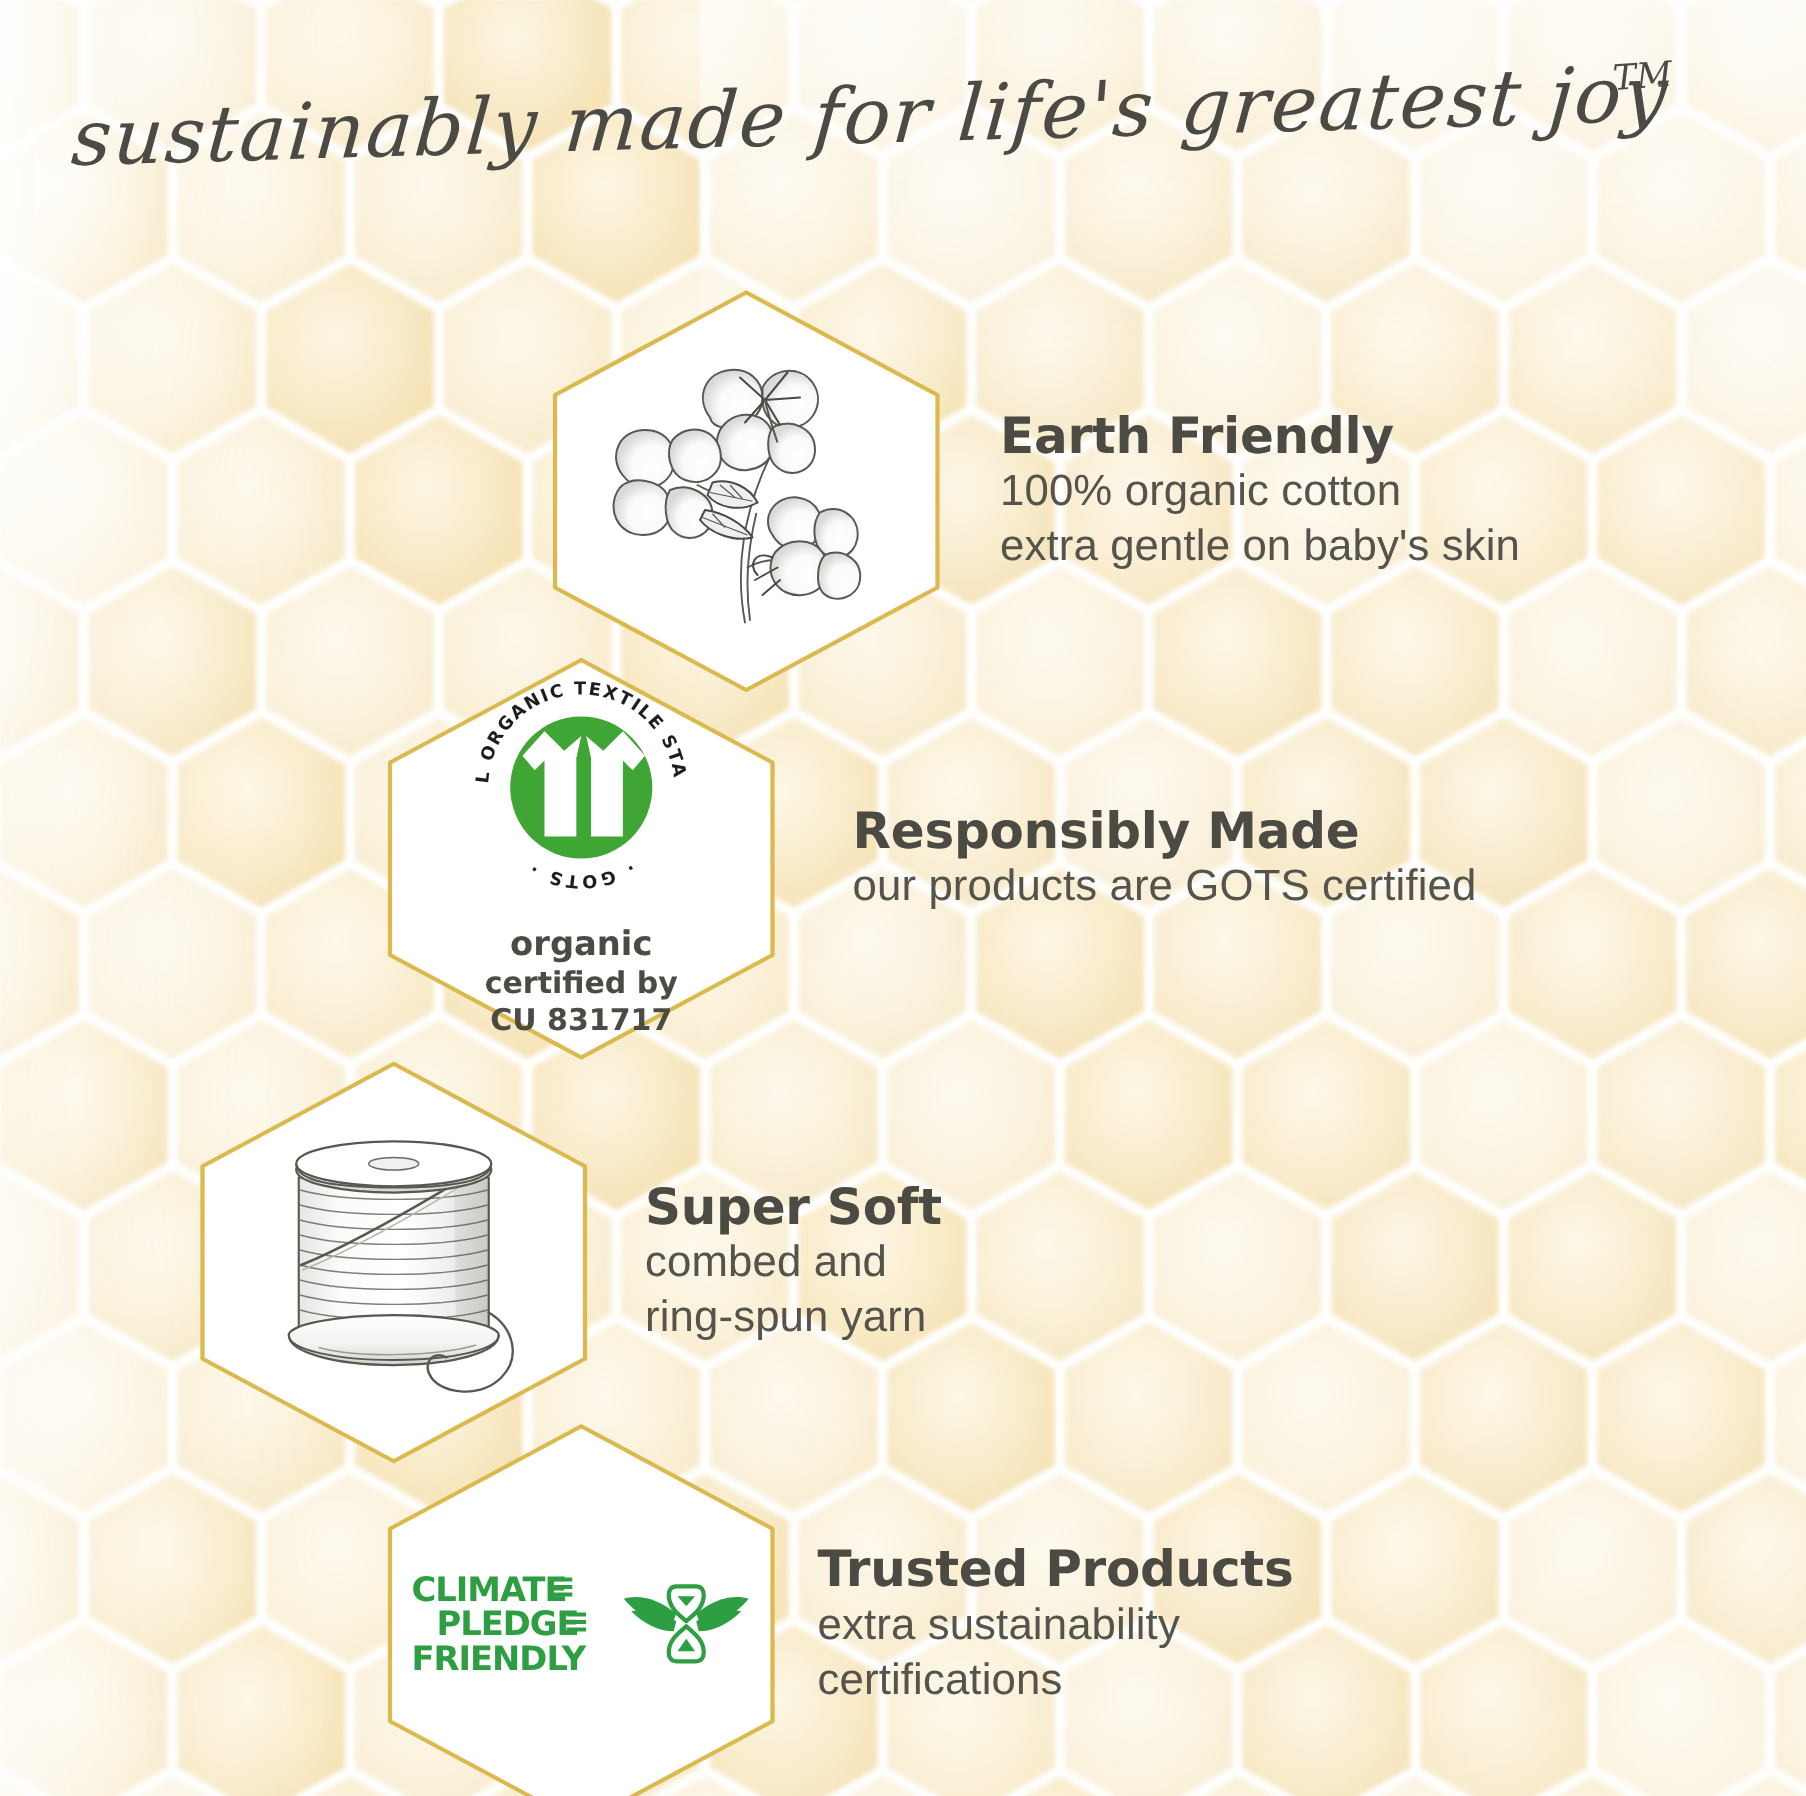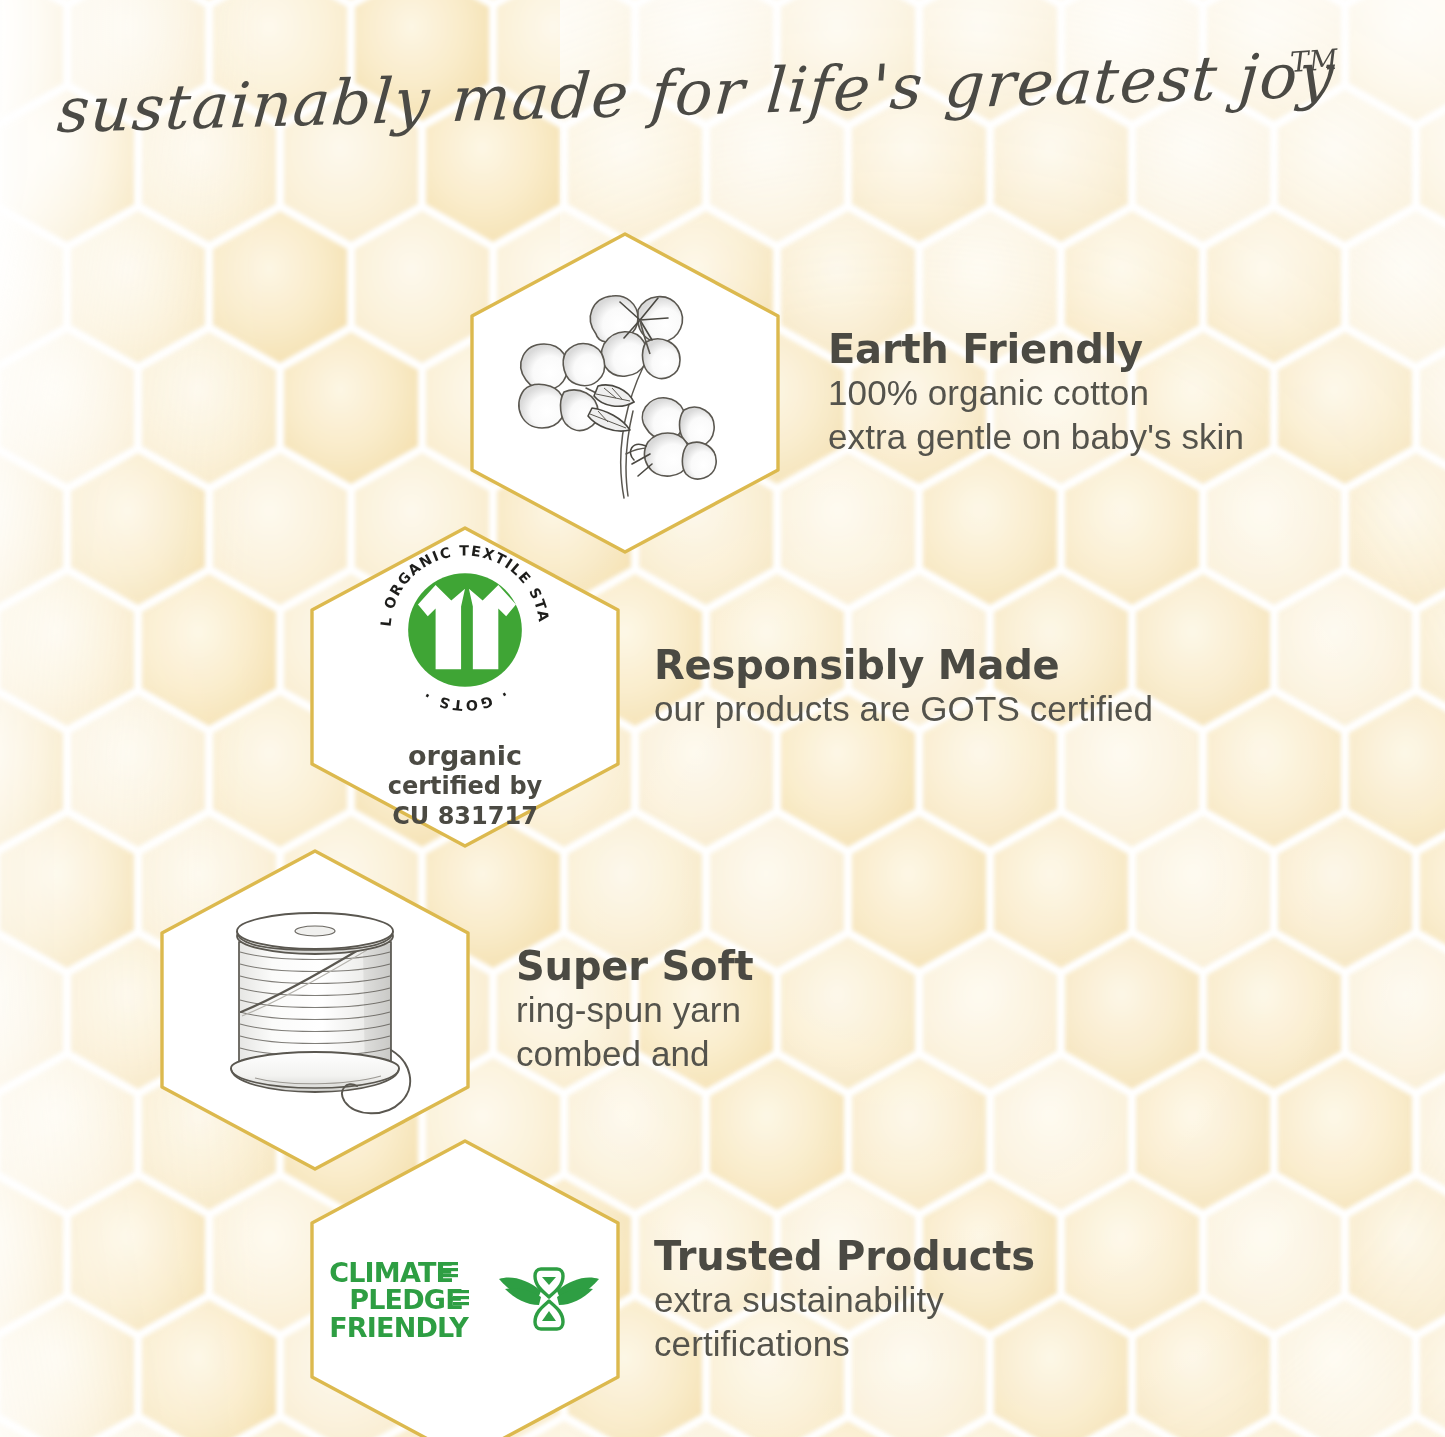--- a/index.html
+++ b/index.html
@@ -368,21 +368,21 @@
     </svg>
   </div>
 
   <div id="headline">
     <svg width="1280" height="110" viewBox="0 0 1280 110" xmlns="http://www.w3.org/2000/svg">
       <text x="620" y="78" text-anchor="middle" font-family="DejaVu Serif, serif" font-size="62" font-style="italic" fill="#4b4a45" letter-spacing="1.5" transform="rotate(-1.6 620 78) skewX(-6)">sustainably made for life's greatest joy</text>
       <text x="1208" y="36" text-anchor="start" font-family="DejaVu Serif, serif" font-size="28" font-style="italic" fill="#4b4a45" transform="rotate(-4 1208 36)">TM</text>
     </svg>
   </div>
 
-  <div class="feature-row" style="left:460px; top:228px; width:960px;">
+  <div class="feature-row" style="left:432px; top:228px; width:960px;">
 
     <div class="hex-card" style="width:330px; height:330px;">
       <svg class="hex-frame" width="330" height="330" viewBox="0 0 330 330" xmlns="http://www.w3.org/2000/svg">
         <polygon points="165,6 318,88 318,242 165,324 12,242 12,88" fill="#ffffff" stroke="#dcb94e" stroke-width="3.4" stroke-linejoin="round"></polygon>
       </svg>
       <div class="hex-inner">
 
         <svg width="250" height="250" viewBox="0 0 250 250" xmlns="http://www.w3.org/2000/svg">
           <defs>
             <radialGradient id="bollShade" cx="62%" cy="62%" r="60%">
@@ -505,21 +505,21 @@
                        Z"></path>
             </g>
           </svg>
           <div class="gots-organic">organic</div>
           <div class="gots-certline">certified by</div>
           <div class="gots-certline">CU 831717</div>
         </div>
       </div>
     </div>
 
-    <div class="feature-text" style="margin-left:20px;">
+    <div class="feature-text" style="margin-left:48px;">
       <div class="feature-title">Responsibly Made</div>
       <div class="feature-desc">our products are GOTS certified</div>
     </div>
   </div>
 
   <div class="feature-row" style="left:150px; top:845px; width:1000px;">
 
     <div class="hex-card" style="width:330px; height:330px;">
       <svg class="hex-frame" width="330" height="330" viewBox="0 0 330 330" xmlns="http://www.w3.org/2000/svg">
         <polygon points="165,6 318,88 318,242 165,324 12,242 12,88" fill="#ffffff" stroke="#dcb94e" stroke-width="3.4" stroke-linejoin="round"></polygon>
@@ -572,22 +572,22 @@
           <path d="M36 178 C 36 190, 74 198, 120 198 C 166 198, 204 190, 204 178" fill="none" stroke="#5a5750" stroke-width="1.6"></path>
           <path d="M60 188 C 90 196, 150 196, 186 186" fill="none" stroke="#9b9892" stroke-width="1.1"></path>
 
           <path d="M196 160 C 216 172, 222 196, 206 212 C 190 228, 160 226, 150 212 C 142 200, 152 190, 162 196" fill="none" stroke="#5a5750" stroke-width="1.9" stroke-linecap="round"></path>
         </svg>
       </div>
     </div>
 
     <div class="feature-text" style="margin-left:32px;">
       <div class="feature-title">Super Soft</div>
+      <div class="feature-desc">combed and</div>
       <div class="feature-desc">ring-spun yarn</div>
-      <div class="feature-desc">combed and</div>
     </div>
   </div>
 
   <div class="feature-row" style="left:300px; top:1135px; width:1060px;">
 
     <div class="hex-card" style="width:330px; height:330px;">
       <svg class="hex-frame" width="330" height="330" viewBox="0 0 330 330" xmlns="http://www.w3.org/2000/svg">
         <polygon points="165,6 318,88 318,242 165,324 12,242 12,88" fill="#ffffff" stroke="#dcb94e" stroke-width="3.4" stroke-linejoin="round"></polygon>
       </svg>
       <div class="hex-inner">

